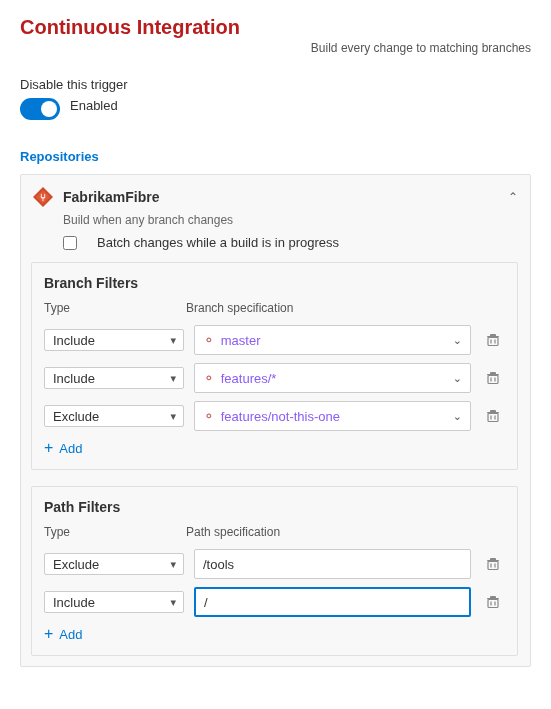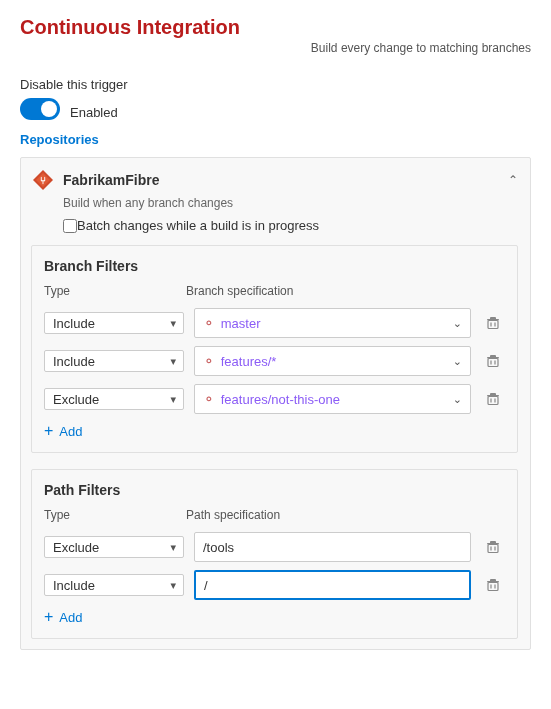--- a/index.html
+++ b/index.html
@@ -27,23 +27,23 @@
     }
 
     .disable-trigger-label {
       font-size: 13px;
       color: #333;
       margin-bottom: 6px;
     }
 
     .toggle-row {
       display: flex;
-      align-items: flex-end;
+      align-items: flex-start;
       gap: 10px;
-      margin-bottom: 12px;
+      margin-bottom: 29px;
     }
 
     .toggle {
       width: 40px;
       height: 22px;
       background: #0078d4;
       border-radius: 11px;
       position: relative;
       cursor: pointer;
       flex-shrink: 0;
@@ -111,21 +111,21 @@
     .repo-subtitle {
       font-size: 12px;
       color: #666;
       margin-left: 32px;
       margin-bottom: 8px;
     }
 
     .checkbox-row {
       display: flex;
       align-items: center;
-      gap: 0;
+      gap: 20px;
       margin-left: 32px;
       margin-bottom: 12px;
     }
     .checkbox-row input[type="checkbox"] {
       width: 14px;
       height: 14px;
       cursor: pointer;
     }
     .checkbox-row label {
       font-size: 13px;

